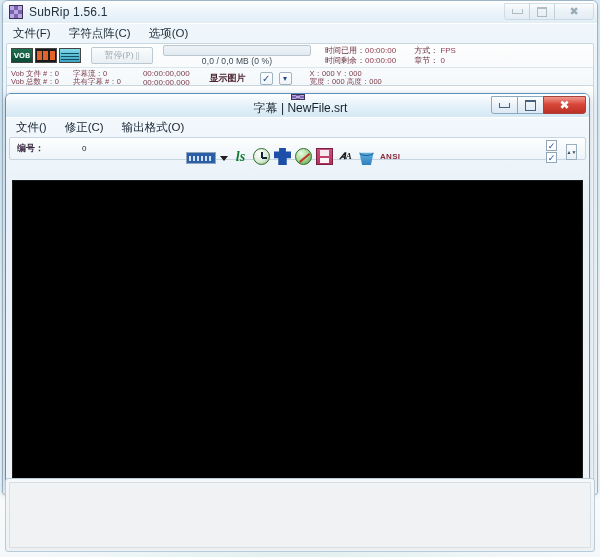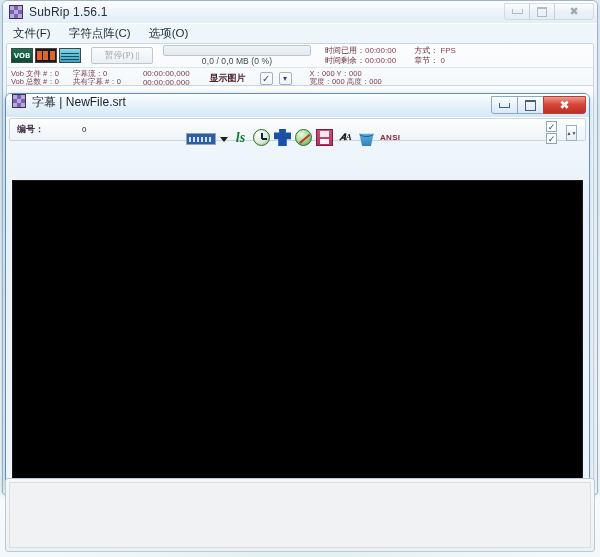--- a/index.html
+++ b/index.html
@@ -184,23 +184,24 @@
     border-radius: 6px 6px 3px 3px;
     background: linear-gradient(180deg, #f5fafd 0%, #e7f0f8 30%, #eef4f9 100%);
     box-shadow: 0 2px 8px rgba(60,100,140,0.35);
     box-sizing: border-box;
     overflow: hidden;
   }
   .sub-titlebar {
     position: relative;
     height: 23px;
     background: linear-gradient(180deg, rgba(255,255,255,0.95) 0%, rgba(229,241,250,0.95) 50%, rgba(212,230,244,0.95) 100%);
-    display: flex; 
+    display: flex; align-items: center;
     padding-left: 6px;
     border-bottom: 1px solid rgba(255,255,255,0.7);
+    flex-direction: column;
   }
   .sub-title { font-size: 12px; color: #15222c; }
   .swinbtns { position: absolute; right: 3px; top: 2px; display: flex; }
   .swinbtn {
     width: 27px; height: 18px;
     border: 1px solid #8aa9c3;
     background: linear-gradient(180deg,#ffffff 0%,#eaf2f9 48%,#dce8f3 100%);
     margin-left: -1px;
     display: flex; align-items: center; justify-content: center;
     box-sizing: border-box;
@@ -460,20 +461,25 @@
         </div>
         <div class="swinbtn">
           <span class="gl2-max"></span>
         </div>
         <div class="swinbtn close">
           <span>✖</span>
         </div>
       </div>
     </div>
 
+    <div class="sub-menubar">
+      <span class="mi">文件()</span>
+      <span class="mi">修正(C)</span>
+      <span class="mi">输出格式(O)</span>
+    </div>
 
     <div class="sub-toolbar">
       <span class="num-label">编号：</span>
       <span class="num-value">0</span>
 
       <div class="tb-icons">
         <span class="combo"></span>
         <span class="combo-arrow"></span>
         <span class="tbi tbi-ls">ls</span>
         <span class="tbi tbi-clock"></span>

